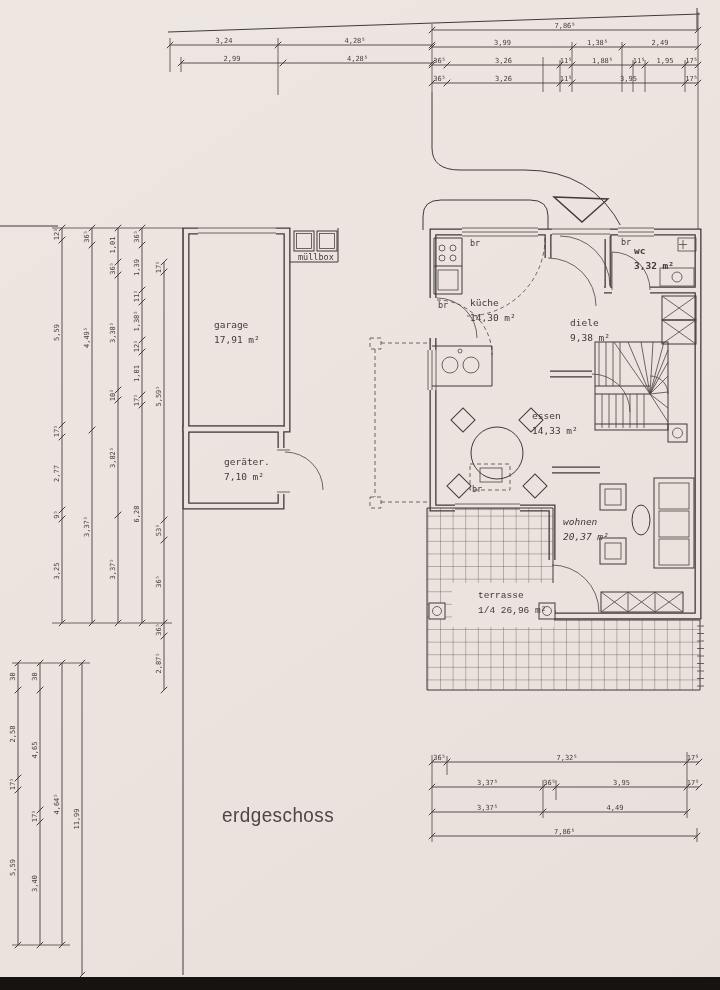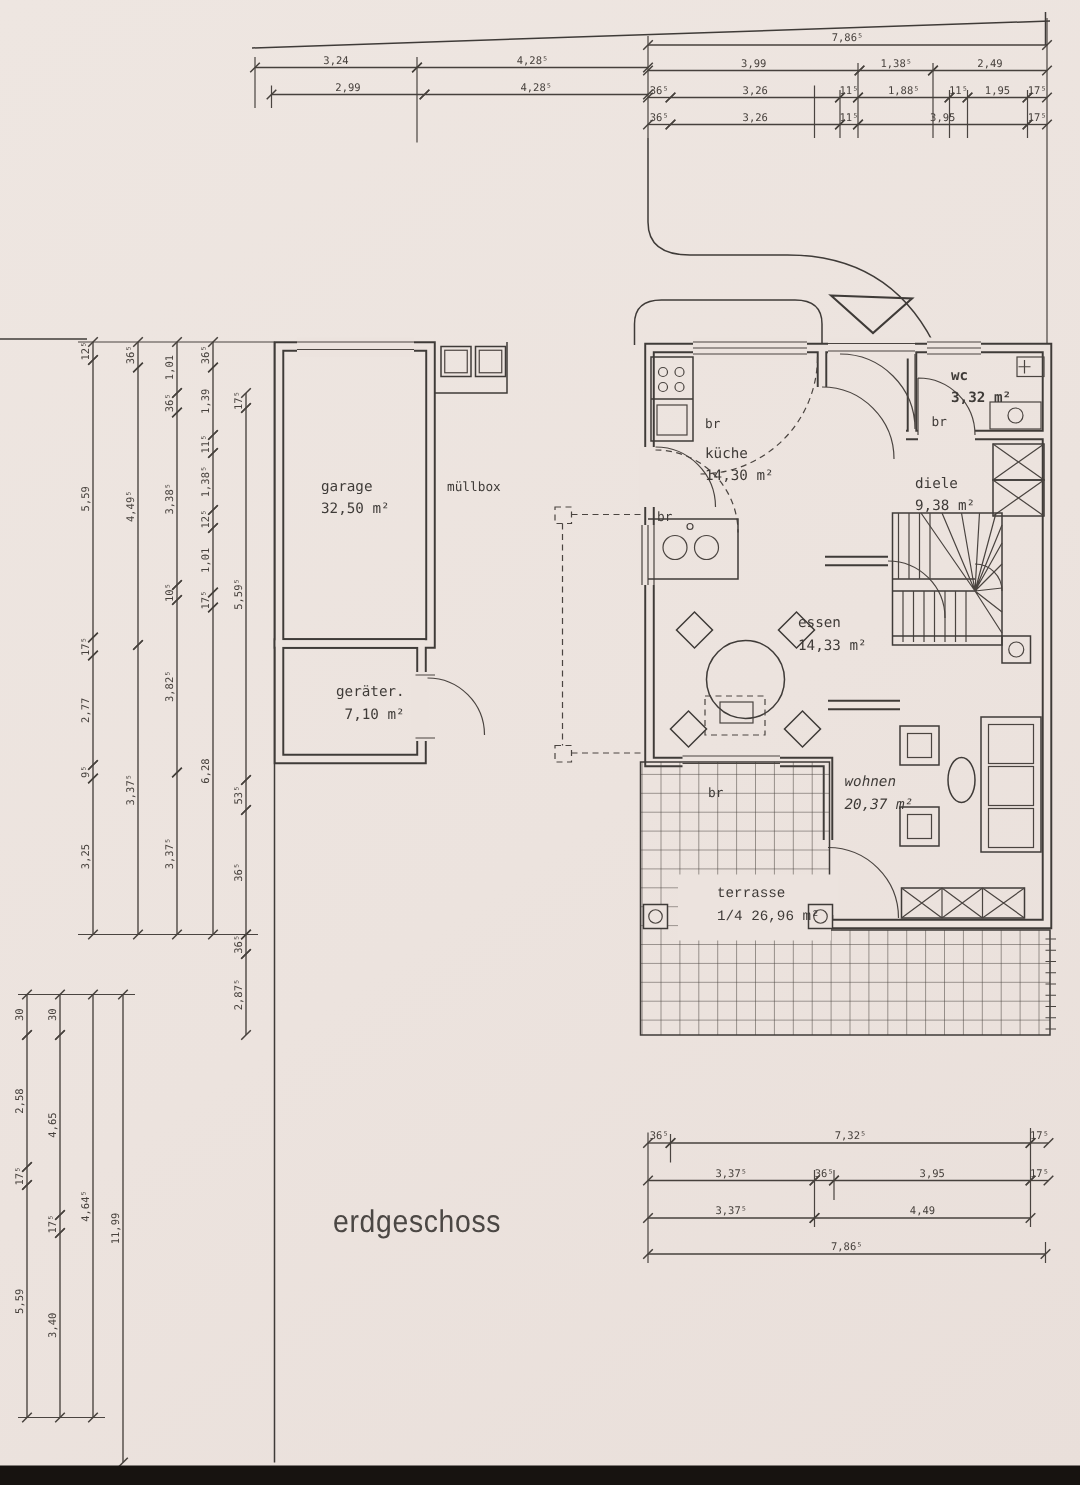--- a/index.html
+++ b/index.html
@@ -12,21 +12,21 @@
   .dash{stroke:#4a4440;stroke-width:.8;fill:none;stroke-dasharray:4 3;}
   .wall{stroke:#3f3b38;stroke-width:7;fill:none;}
   .wall-inner{stroke:#ece3de;stroke-width:4.4;fill:none;}
   .gap{fill:#ece3de;stroke:none;}
   .paperfill{fill:#ece3de;}
   .dimline{stroke:#46403c;stroke-width:.9;}
   .dimtick{stroke:#46403c;stroke-width:1;}
   .dimtxt{font:7px "DejaVu Sans Mono",monospace;fill:#46403c;}
   .room-label{position:absolute;font:9.5px "DejaVu Sans Mono",monospace;
               line-height:1.55;white-space:pre;color:#3f3b38;}
-  .small-label{position:absolute;font:8.5px "DejaVu Sans Mono",monospace;color:#3f3b38;margin-top:40px;}
+  .small-label{position:absolute;font:8.5px "DejaVu Sans Mono",monospace;color:#3f3b38;}
   #floor-title{position:absolute;left:222px;top:803px;font:21px "Liberation Sans",sans-serif;
                color:#4b4744;transform:scaleX(.9);transform-origin:left;letter-spacing:.5px;}
   #scan-edge{position:absolute;left:0;top:977px;width:720px;height:13px;background:#171310;}
 </style>
 </head>
 <body>
 
 <div id="page">
 
 <svg id="plan" width="720" height="990" viewBox="0 0 720 990">
@@ -477,36 +477,36 @@
         <text x="0" y="0" class="dimtxt" text-anchor="middle" transform="translate(59,804) rotate(-90)">4,64⁵</text>
         <line x1="82" y1="663" x2="82" y2="975" class="dimline"></line>
         <line x1="78.8" y1="666.2" x2="85.2" y2="659.8" class="dimtick"></line>
         <line x1="78.8" y1="978.2" x2="85.2" y2="971.8" class="dimtick"></line>
         <text x="0" y="0" class="dimtxt" text-anchor="middle" transform="translate(79,819) rotate(-90)">11,99</text>
       </g>
 </svg>
 
 <div id="labels">
       <div class="room-label" style="left: 214px; top: 318px;">garage
-32,50 m²</div>
-      <div class="room-label" style="left: 224px; top: 455px; text-align: right;">geräter.
+17,91 m²</div>
+      <div class="room-label" style="left: 224px; top: 455px;">geräter.
 7,10 m²</div>
       <div class="room-label" style="left: 470px; top: 296px;">küche
 14,30 m²</div>
-      <div class="room-label" style="left: 570px; top: 316px; margin-left: 40px;">diele
+      <div class="room-label" style="left: 570px; top: 316px;">diele
 9,38 m²</div>
       <div class="room-label" style="left: 634px; top: 244px; font-weight: bold;">wc
 3,32 m²</div>
       <div class="room-label" style="left: 532px; top: 409px;">essen
 14,33 m²</div>
       <div class="room-label" style="left: 563px; top: 515px; font-style: italic;">wohnen
 20,37 m²</div>
       <div class="room-label" style="left: 478px; top: 589px; font-family: Liberation Mono, monospace;">terrasse
 1/4 26,96 m²</div>
-      <div class="small-label" style="left: 298px; top: 280px;">müllbox</div>
+      <div class="small-label" style="left: 298px; top: 252px;">müllbox</div>
       <div class="small-label" style="left: 470px; top: 238px;">br</div>
       <div class="small-label" style="left: 438px; top: 300px;">br</div>
       <div class="small-label" style="left: 621px; top: 237px;">br</div>
       <div class="small-label" style="left: 472px; top: 484px;">br</div>
     </div>
 
 <div id="floor-title">erdgeschoss</div>
 <div id="scan-edge"></div>
 
 </div>

